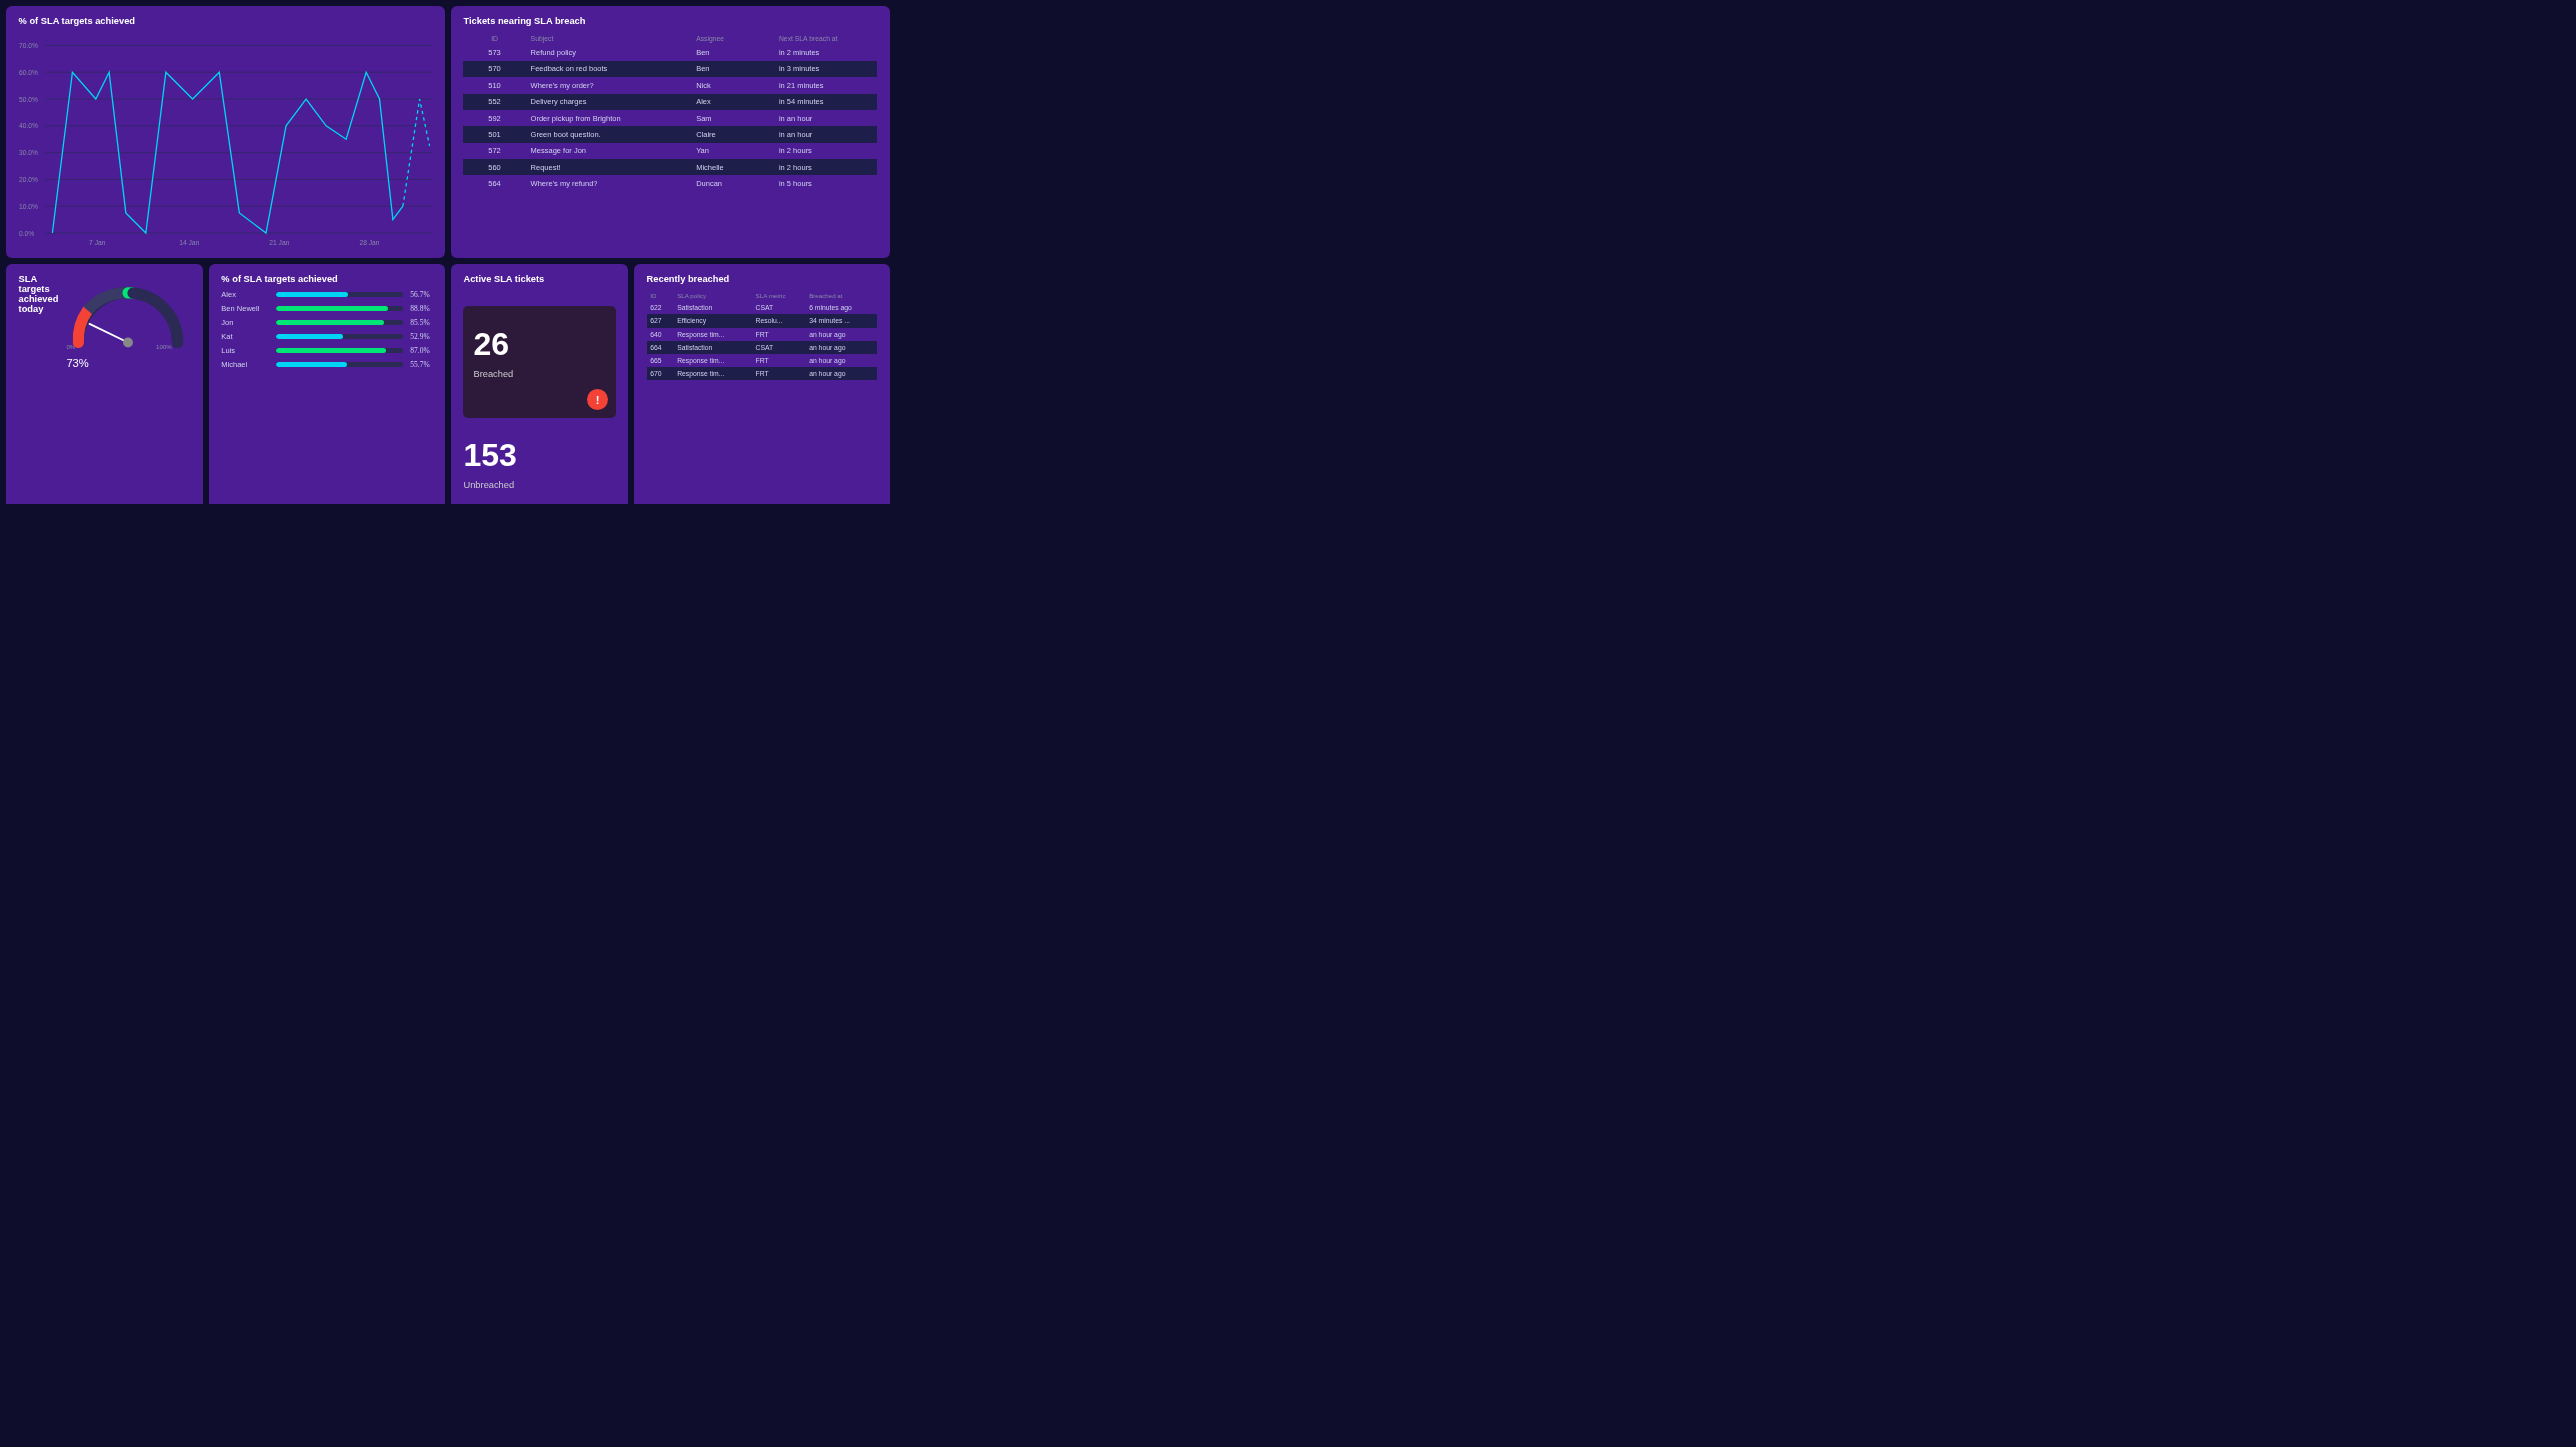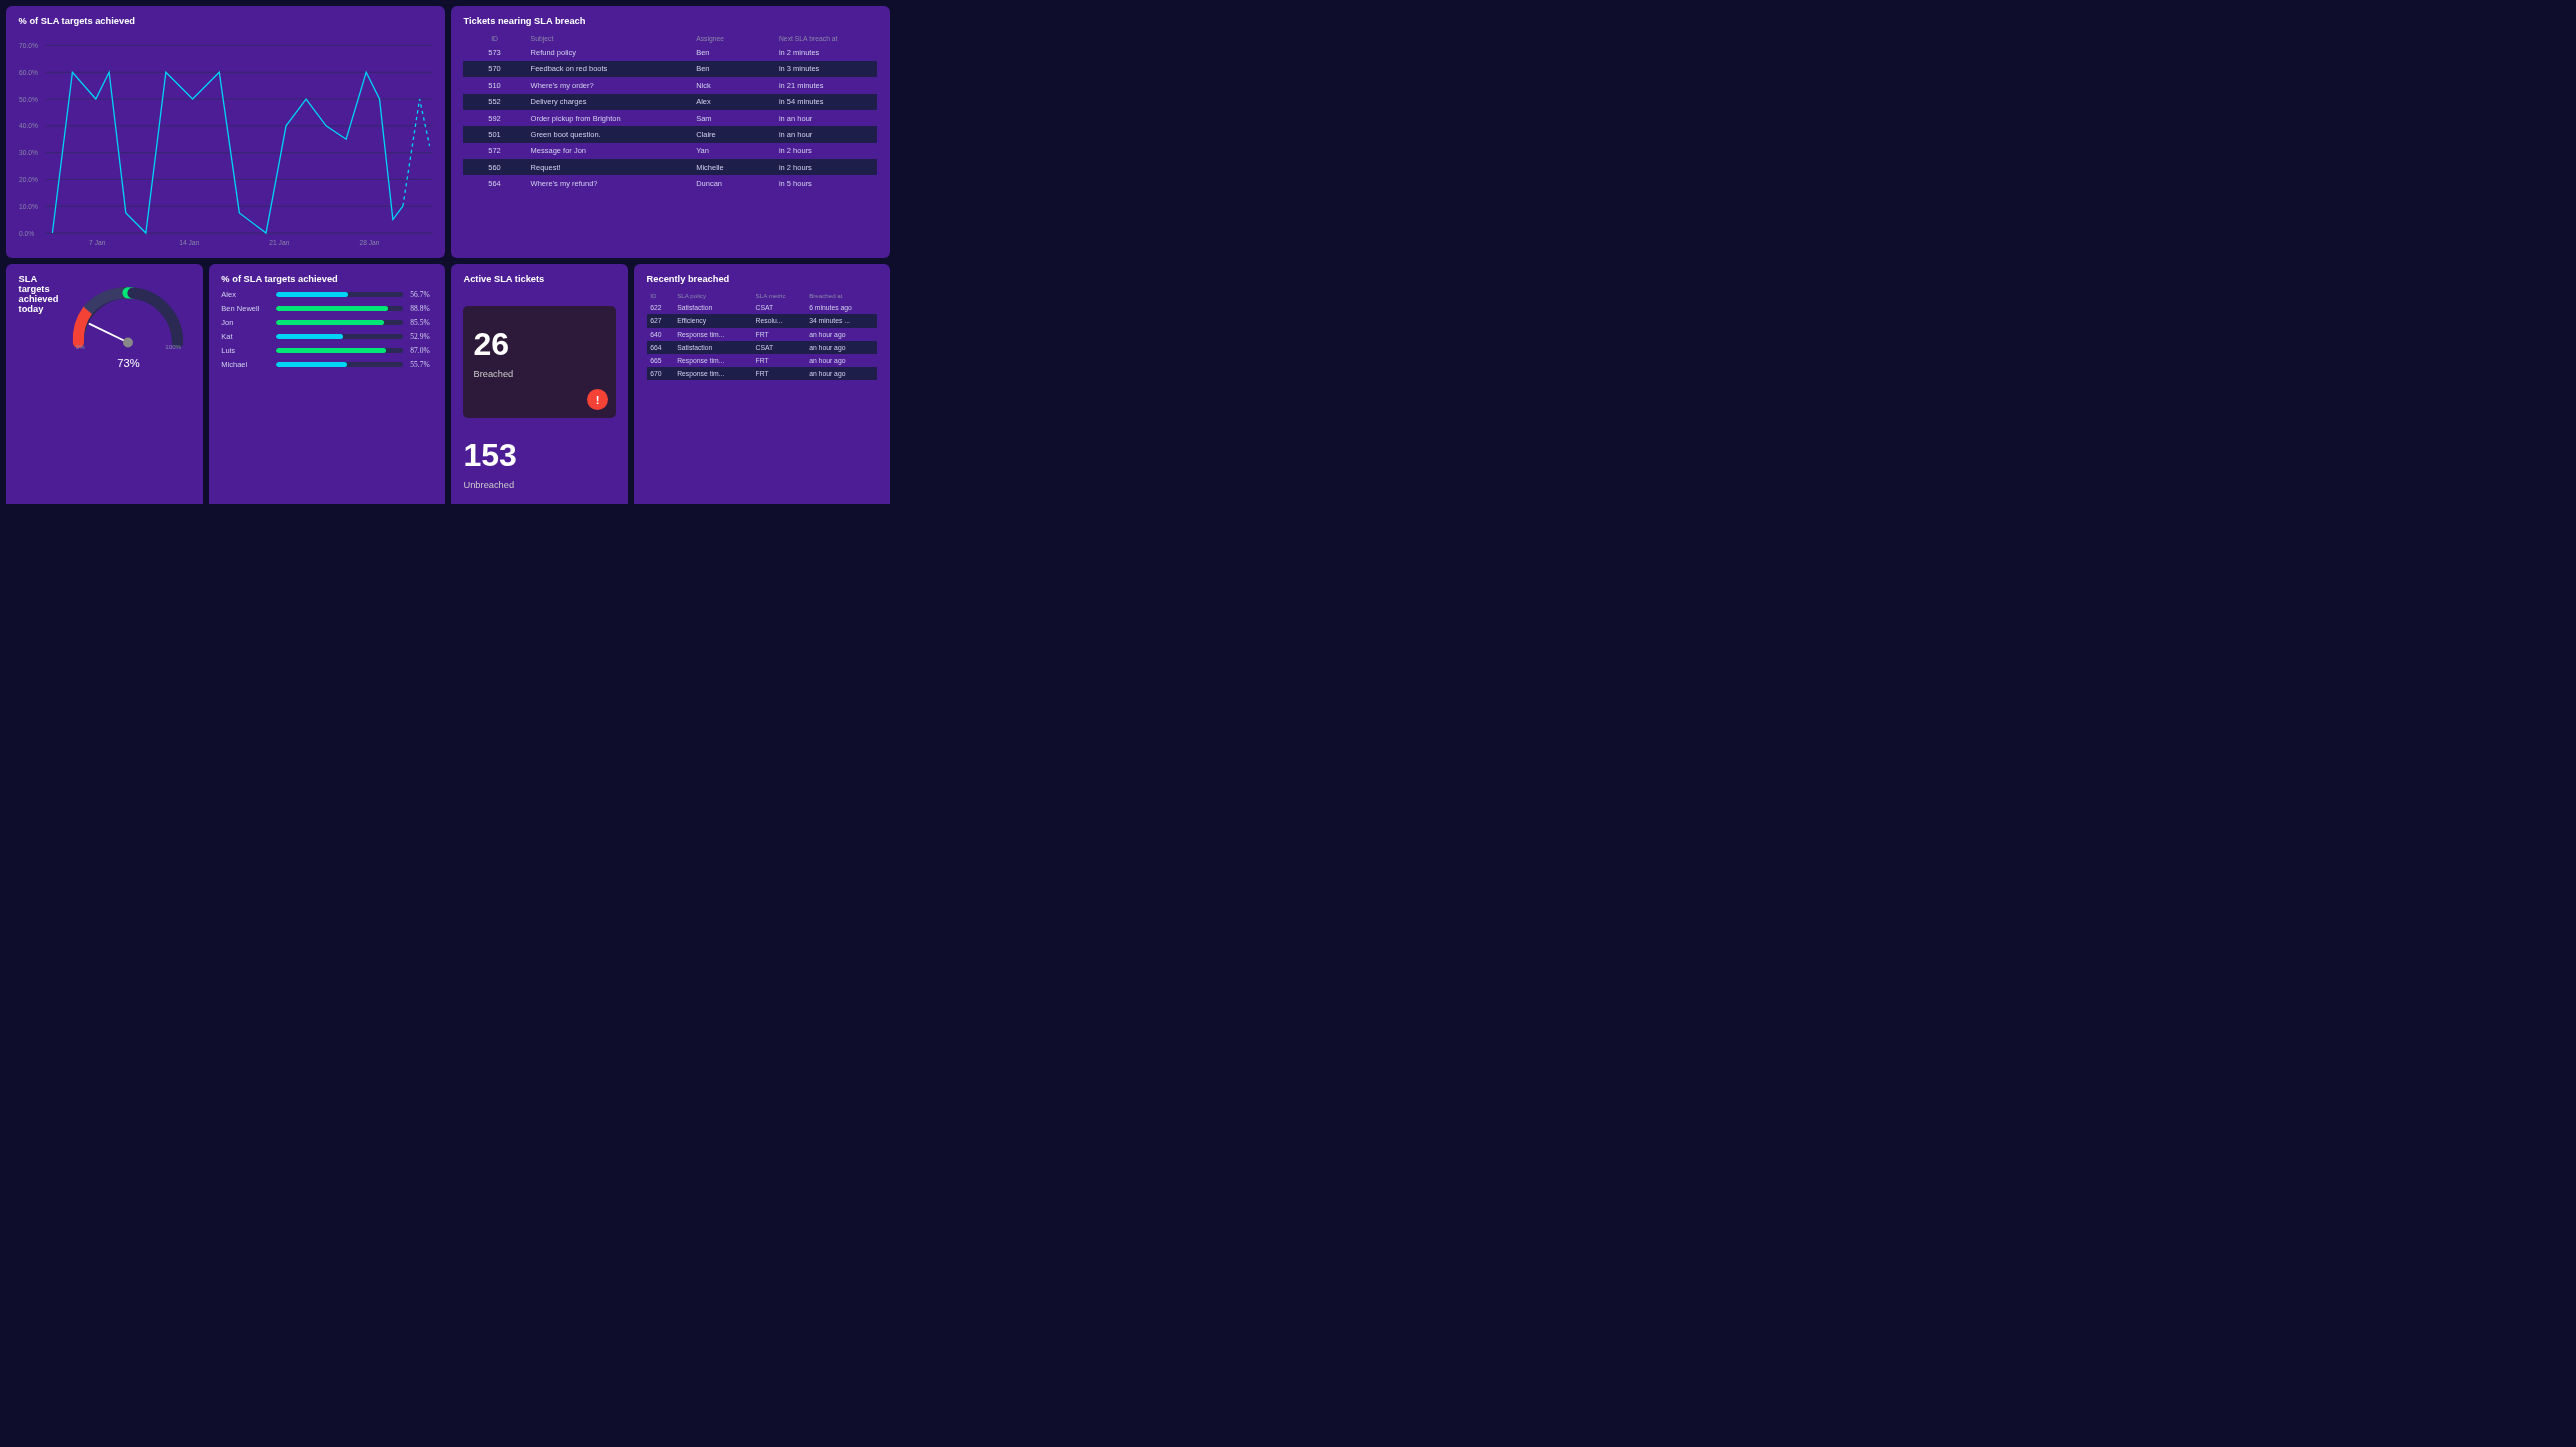--- a/index.html
+++ b/index.html
@@ -92,21 +92,20 @@
     .gauge-card {
       display: flex;
       flex-direction: row;
       align-items: flex-start;
     }
     .gauge-container {
       flex: 1;
       width: 100%;
       display: flex;
       flex-direction: column;
-      align-items: center;
       justify-content: center;
       position: relative;
     }
     .gauge-labels {
       display: flex;
       justify-content: space-between;
       width: 85%;
       margin-top: -6.2px;
     }
     .gauge-label {

